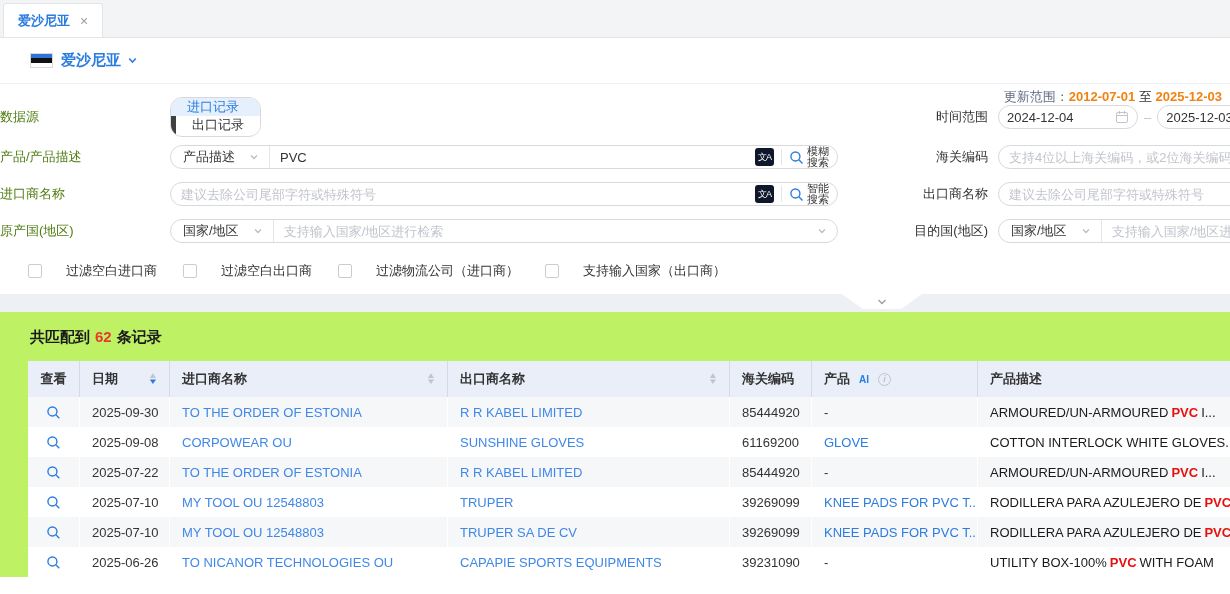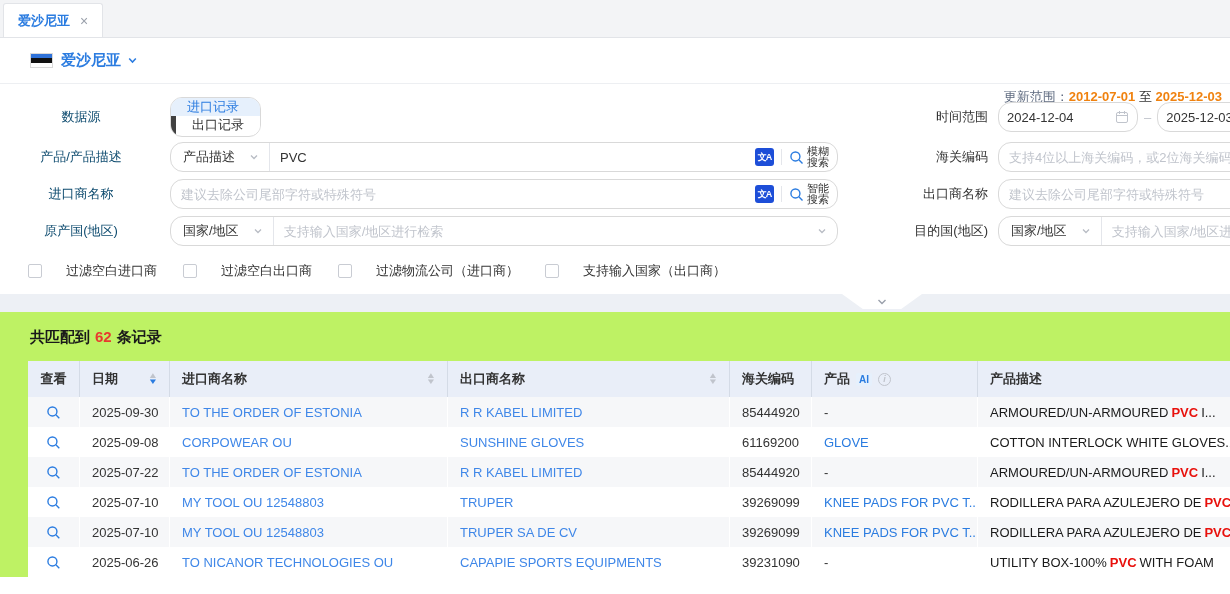--- a/index.html
+++ b/index.html
@@ -26,45 +26,45 @@
 
   
   .filter-panel { position:relative; height:210px; background:#fff; }
   .update-range { position:absolute; top:4px; right:8px; font-size:13px; color:#5f6b80; }
   .update-range b { color:#f0820f; font-weight:bold; }
   .update-range .to { color:#333; }
 
   .frow { position:absolute; left:0; width:1410px; height:30px;
           display:flex; align-items:center; }
   .r1 { top:18px; } .r2 { top:58px; } .r3 { top:95px; } .r4 { top:132px; }
-  .flabel { width:162px; text-align:center; color:#0c4a6e; flex:none; }
+  .flabel { width:162px; text-align:left; color:#4d7c0f; flex:none; }
   .rlabel { position:absolute; left:868px; width:120px; text-align:right; color:#333; }
   .rctrl  { position:absolute; left:998px; display:flex; align-items:center; }
 
   .seg { display:flex; margin-left:8px; border:1px solid #d9d9d9; border-radius:12px;
          overflow:hidden; height:40px;flex-direction:column; }
   .seg-btn { padding:0 16px; display:flex; align-items:center; background:#fff;
              cursor:pointer; color:#333; }
   .seg-btn.active { background:#e6f0fc; color:#2b7ce0; }
   .seg-btn + .seg-btn { border-left:5px solid #404040; }
 
-  .inputbox { height:30px; border:1px solid #d9d9d9; border-radius:13px; background:#fff;
+  .inputbox { height:24px; border:1px solid #d9d9d9; border-radius:13px; background:#fff;
               display:flex; align-items:center; }
   .date-input { width:140px; padding:0 8px; justify-content:space-between; }
   .date-sep { margin:0 6px; color:#c0c4cc; }
   .group { margin-left:8px; width:668px; }
   .gsel { flex:none; display:flex; align-items:center; gap:14px; padding:0 10px 0 12px;
           height:100%; border-right:1px solid #e4e6eb; cursor:pointer; color:#333; }
   .ginput { flex:1; border:none; outline:none; font-family:inherit; font-size:13px;
             color:#333; padding:0 10px; min-width:0; background:transparent; }
   .ginput::placeholder { color:#c0c4cc; }
   .suffix { flex:none; display:flex; align-items:center; gap:7px; padding-right:8px; }
-  .tr-icon { width:19px; height:18px; background:#1d4ed8; border-radius:3px; color:#fff;
+  .tr-icon { width:19px; height:18px; background:#0f172a; border-radius:3px; color:#fff;
              font-size:9px; display:flex; align-items:center; justify-content:center;
-             cursor:pointer; letter-spacing:-1px;font-weight:bold; }
+             cursor:pointer; letter-spacing:-1px; }
   .vdiv { width:1px; height:16px; background:#e4e6eb; }
   .search-btn { display:flex; align-items:center; gap:3px; cursor:pointer; }
   .search-btn .txt { font-size:11px; line-height:11px; color:#333; }
   .chev-end { margin-left:auto; padding-right:10px; display:flex; }
 
   .rinput { width:410px; padding:0 10px; }
   .rinput input { border:none; outline:none; width:100%; font-family:inherit;
                   font-size:13px; background:transparent; color:#333; }
   .rinput input::placeholder { color:#c0c4cc; }
   .rgroup { width:410px; }

